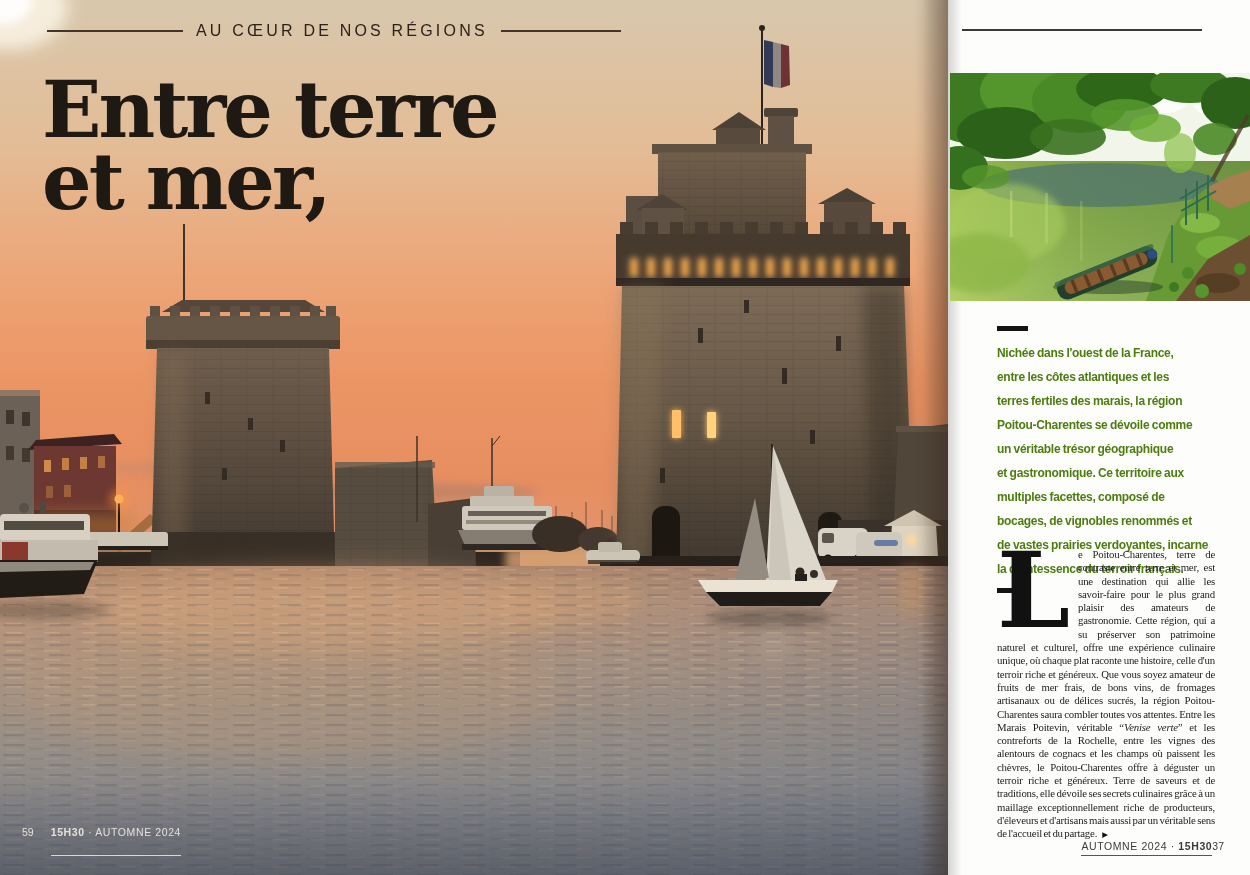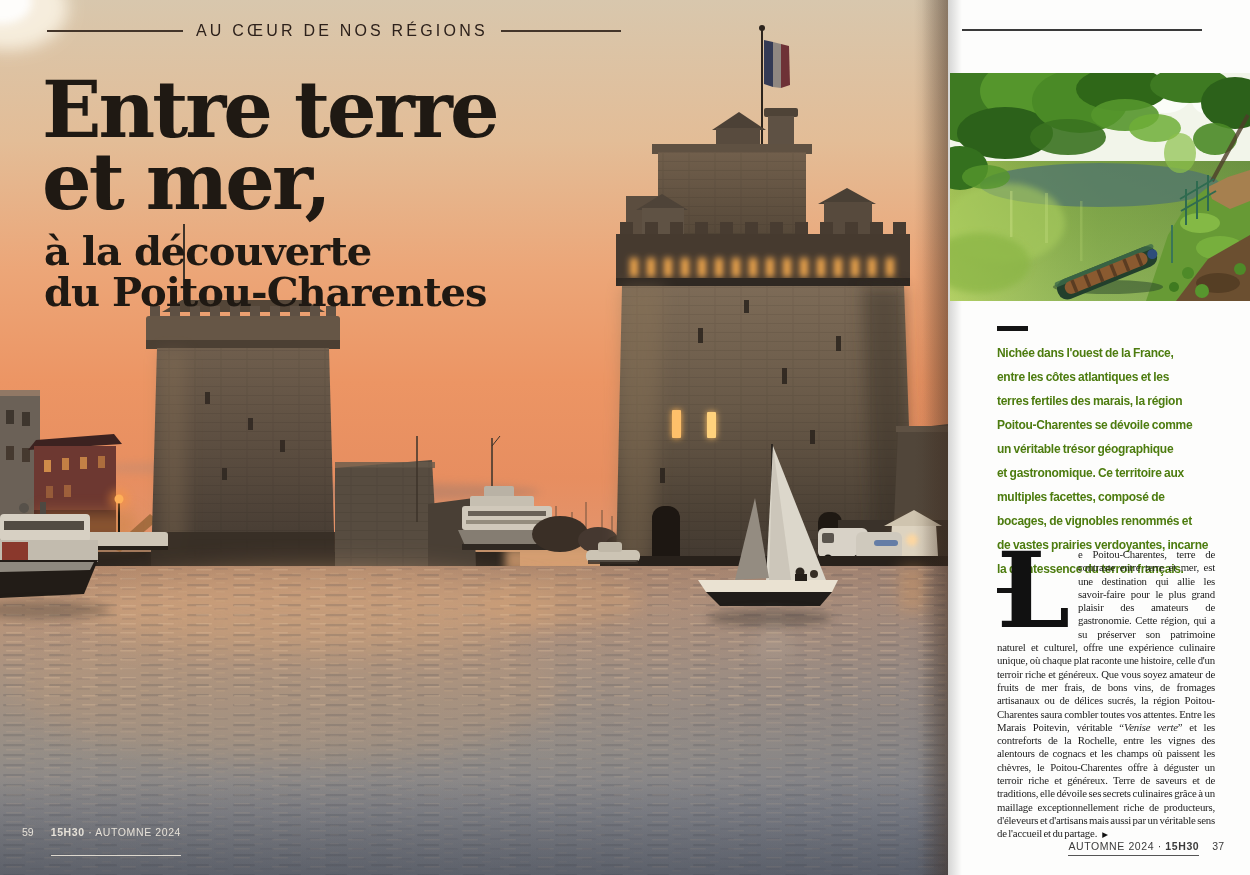--- a/index.html
+++ b/index.html
@@ -23,21 +23,21 @@
   .title-block{position:absolute;left:42px;top:74px;color:#1f1913;}
   .title-block h1{margin:0;font-family:"DejaVu Serif",serif;font-weight:bold;
       font-size:78px;line-height:72px;letter-spacing:-3px;}
   .title-block h2{margin:12px 0 0 2px;font-family:"DejaVu Serif",serif;font-weight:bold;
       font-size:40px;line-height:41px;letter-spacing:-1px;}
   
   .folio{position:absolute;bottom:19px;font-size:10.5px;display:flex;align-items:baseline;}
   .folio b{font-weight:bold;}
   .folio-left{left:22px;color:#e6e1d8;gap:17px;}
   .folio-left .brand-line{border-bottom:1px solid #ded8ce;padding-bottom:17px;letter-spacing:.6px;}
-  .folio-right{right:26px;color:#3b3b3b;gap:13px;}
+  .folio-right{right:26px;color:#3b3b3b;}
   .folio-right .brand-line{border-bottom:1px solid #555;padding-bottom:3px;letter-spacing:.6px;}
   
   .top-rule{position:absolute;left:14px;top:29px;width:240px;height:2px;background:#3a3a3a;}
   .photo-right{position:absolute;left:2px;top:73px;width:300px;height:228px;display:block;}
   .intro-block{position:absolute;left:49px;top:326px;width:232px;}
   .bar{width:31px;height:5px;background:#141414;}
   .intro{margin:10px 0 0 0;white-space:pre-line;font-weight:bold;font-size:12px;line-height:24px;
       letter-spacing:-.3px;word-spacing:-.5px;color:#4d7c0f;}
   .bar-bottom{margin-top:7px;}
   .article{position:absolute;left:49px;top:548px;width:218px;}
@@ -378,21 +378,20 @@
     </svg>
 
     <header class="kicker-row">
       <span class="kicker-rule l"></span>
       <span class="kicker-text">AU CŒUR DE NOS RÉGIONS</span>
       <span class="kicker-rule r"></span>
     </header>
 
     <div class="title-block">
       <h1><span>Entre terre</span><br><span>et mer,</span></h1>
-      <h2><span>à la découverte</span><br><span>du Poitou-Charentes</span></h2>
     </div>
 
     <footer class="folio folio-left">
       <span>59</span>
       <span class="brand-line"><b>15H30</b> <span>·</span> <span>AUTOMNE 2024</span></span>
     </footer>
 
     <div class="edge-shadow-left"></div>
   </section>
 

